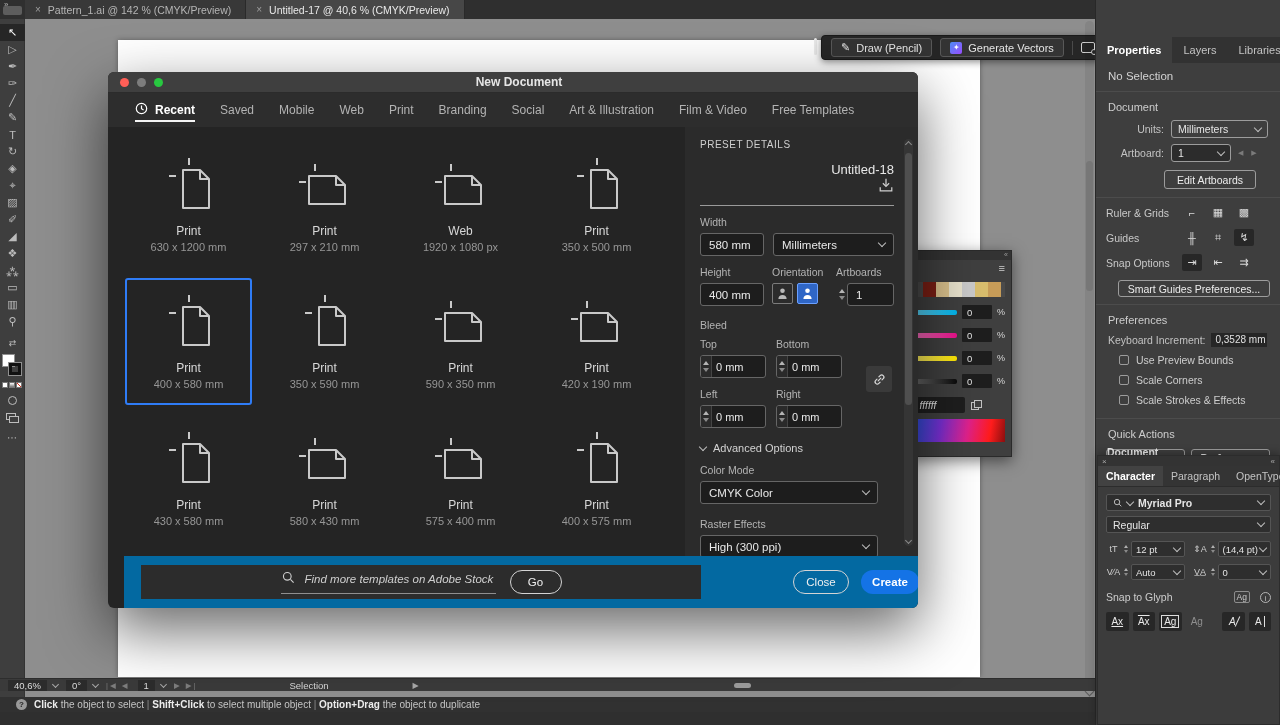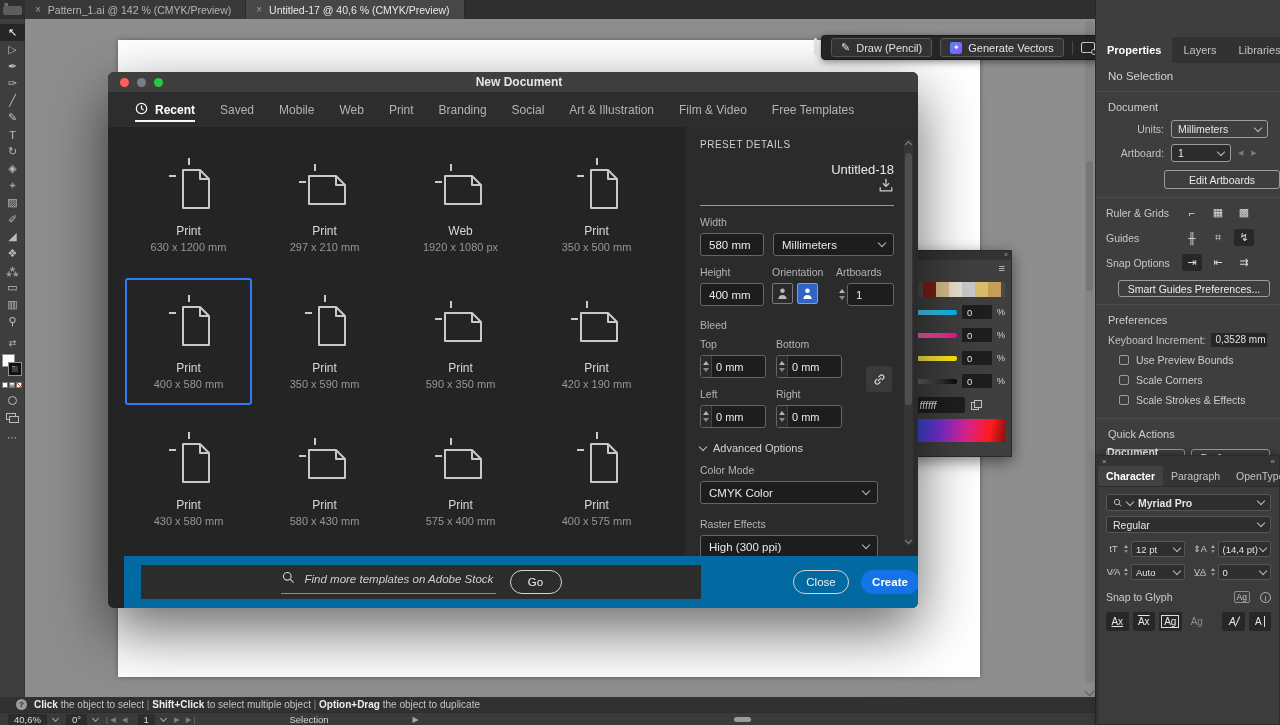--- a/index.html
+++ b/index.html
@@ -148,21 +148,21 @@
   .close { width:56px; }
   .create { width:58px; border:none; background:#1473e6; color:#fff; font-weight:bold; }
 
   
   .hintbar { position:absolute; left:0; top:697px; width:1095px; height:15px; background:#313131;
     display:flex; align-items:center; gap:7px; padding-left:34px; font-size:10px; color:#c4c4c4; }
   .help-ico { position:absolute; left:16px; width:11px; height:11px; border-radius:50%; background:#9a9a9a;
     color:#252525; font-size:8px; font-weight:bold; text-align:center; line-height:11px; }
   .hint-b { font-weight:bold; color:#ececec; }
   .hint-dim { color:#8a8a8a; }
-  .statusbar { position:absolute; left:0; top:712px; width:1095px; height:13px; background:#3a3a3a;
+  .statusbar { position:absolute; left:0; top:678px; width:1095px; height:13px; background:#3a3a3a;
     border-top:1px solid #2d2d2d; display:flex; align-items:center; font-size:9.5px; color:#dcdcdc; }
   .sb-box { height:11px; background:#2c2c2c; display:flex; align-items:center; padding:0 6px; margin-left:8px; }
   .sb-chev { width:5px; height:5px; border-right:1.2px solid #a8a8a8; border-bottom:1.2px solid #a8a8a8;
     transform:rotate(45deg); margin:-2px 0 0 6px; }
   .sb-nav { color:#7d7d7d; font-size:7.5px; margin-left:8px; letter-spacing:2px; }
   .sb-tool { margin-left:92px; color:#d6d6d6; }
   .sb-arrow { color:#a8a8a8; font-size:8px; margin-left:84px; }
   .sb-pill { position:absolute; left:734px; top:4px; width:17px; height:5px; background:#9b9b9b; border-radius:3px; }
 
   
@@ -175,21 +175,21 @@
   .p-title { padding:7px 12px 4px; font-size:11px; color:#cdcdcd; }
   .prop-row { display:flex; align-items:center; gap:7px; padding:3px 12px; }
   .prop-lab { flex:0 0 56px; text-align:right; font-size:10.5px; color:#c2c2c2; }
   .ctl { height:18px; border:1px solid #9c9c9c; border-radius:3px; display:flex; align-items:center;
     padding:0 6px; color:#e6e6e6; font-size:10.5px; justify-content:space-between; background:transparent; }
   .ctl-units { flex:1; }
   .ctl-ab { width:60px; background:#2c2c2c; }
   .ab-arrows { color:#7b7b7b; font-size:7px; letter-spacing:3px; }
   .btn-o { border:1px solid #9c9c9c; border-radius:3px; background:transparent; color:#ececec;
     font-size:10.5px; display:flex; align-items:center; justify-content:center; }
-  .edit-ab { width:116px; height:19px; margin:5px 0 8px 68px; }
+  .edit-ab { width:92px; height:19px; margin:5px 0 8px 68px; }
   .icon-row { display:flex; align-items:center; padding:4px 10px; }
   .icon-lab { flex:0 0 76px; font-size:10.5px; color:#c9c9c9; }
   .ic-btn { width:20px; height:17px; display:flex; align-items:center; justify-content:center;
     font-size:11px; color:#dadada; margin-right:6px; border-radius:2px; }
   .ic-btn.active { background:#272727; }
   .smart-btn { width:152px; height:17px; margin:5px 0 7px 22px; font-size:10.5px; }
   .inc-row { display:flex; align-items:center; gap:6px; padding:3px 12px; }
   .inc-lab { font-size:10.5px; color:#c2c2c2; }
   .inc-val { width:56px; height:14px; background:#262626; color:#e0e0e0; font-size:10px;
     padding:0 4px; line-height:14px; overflow:hidden; white-space:nowrap; }

